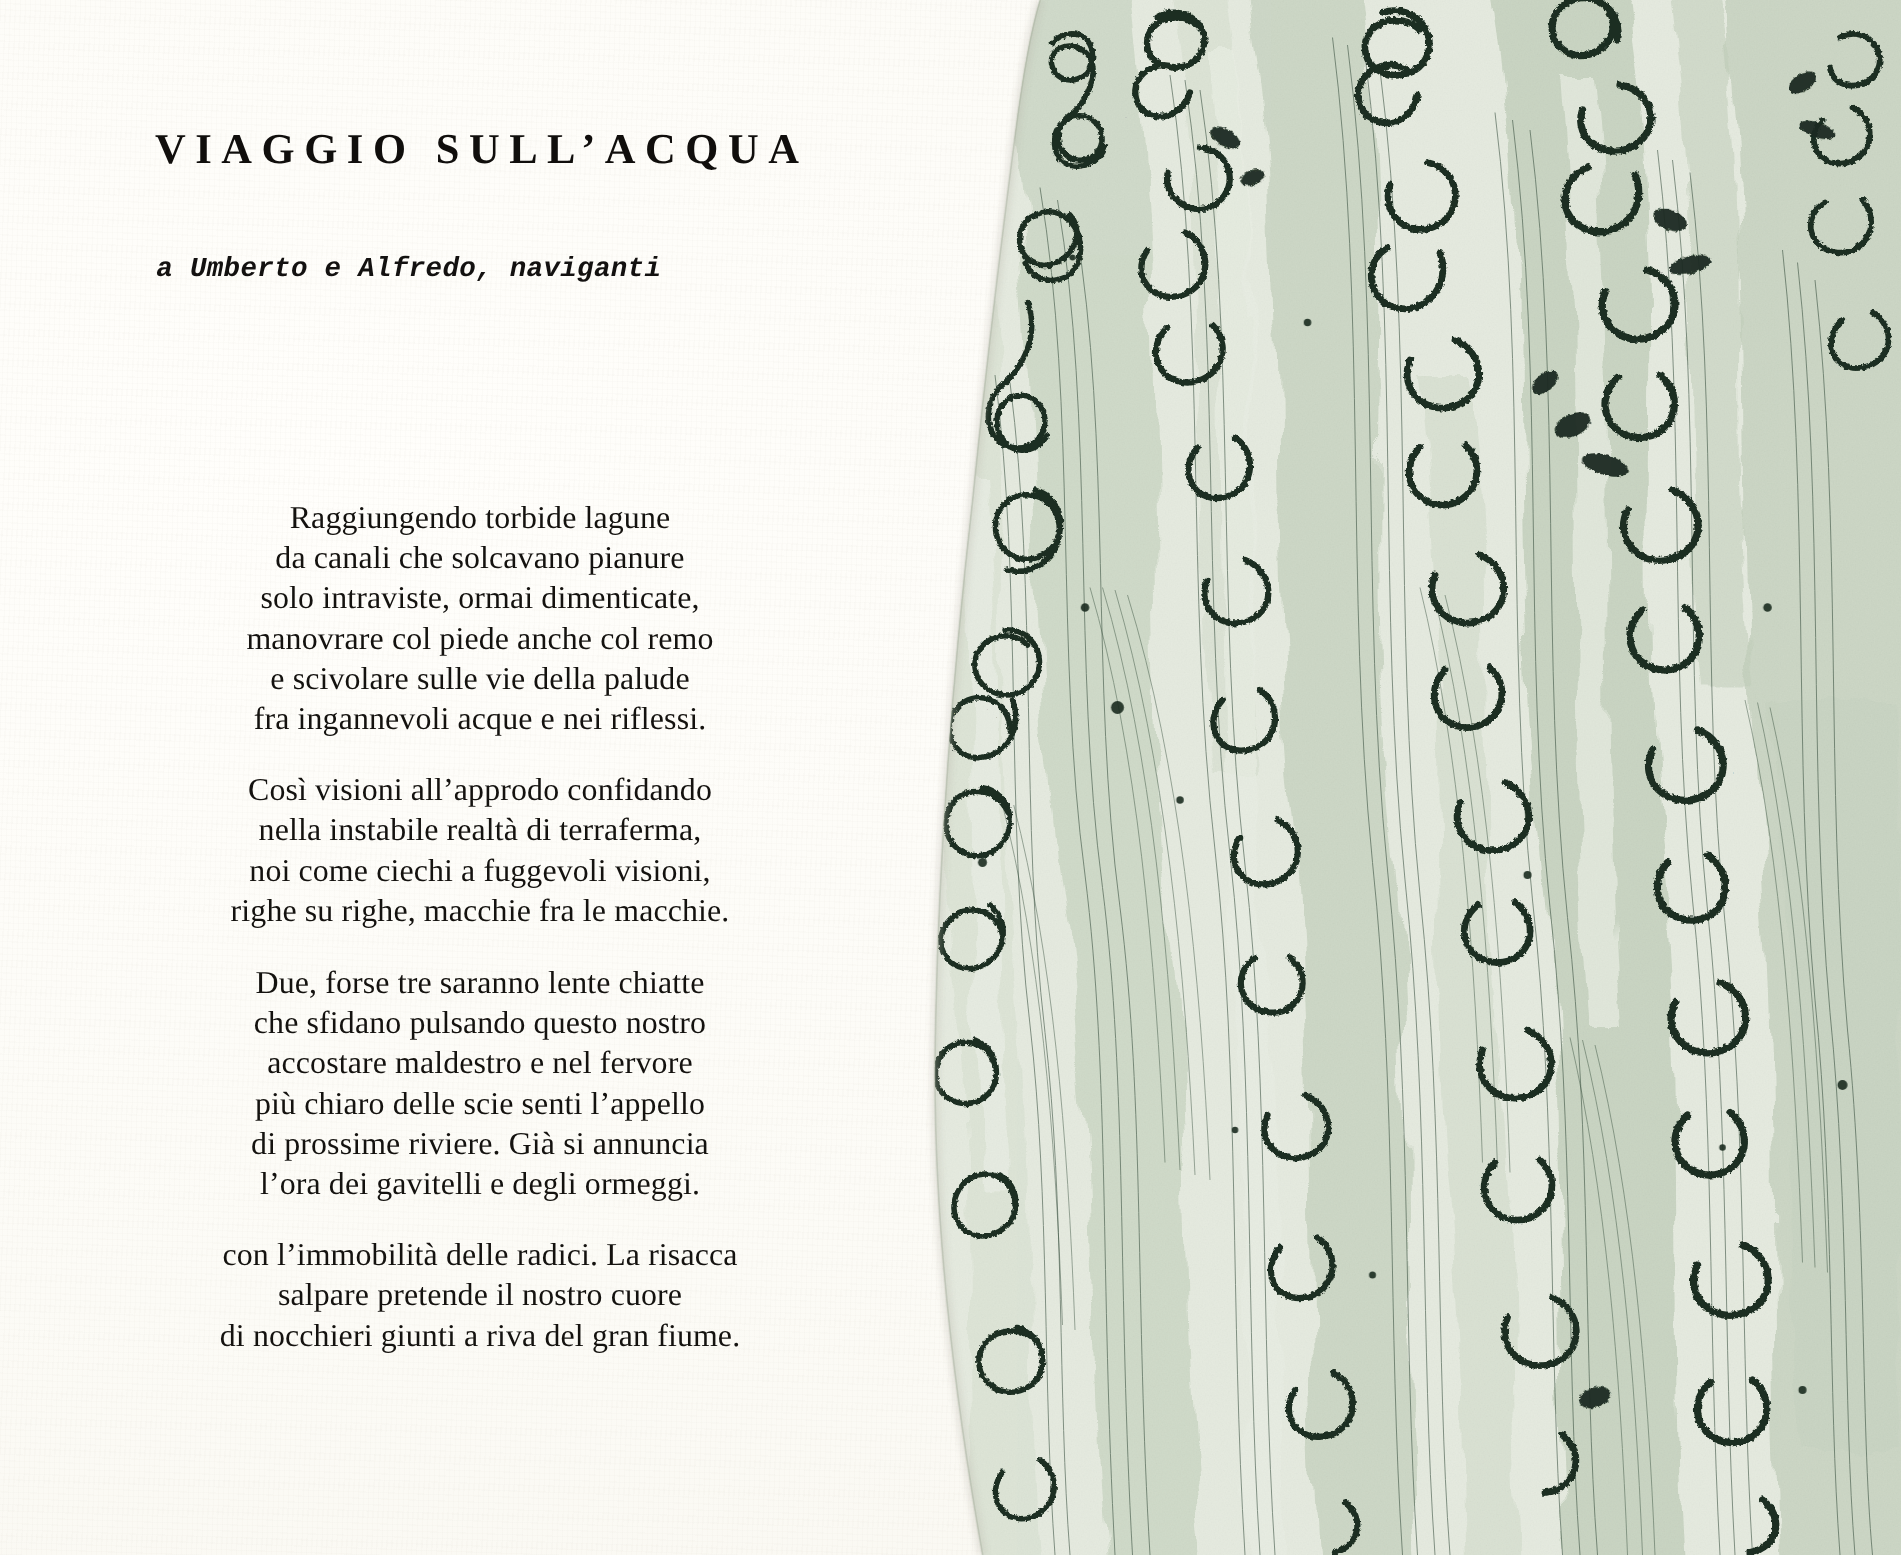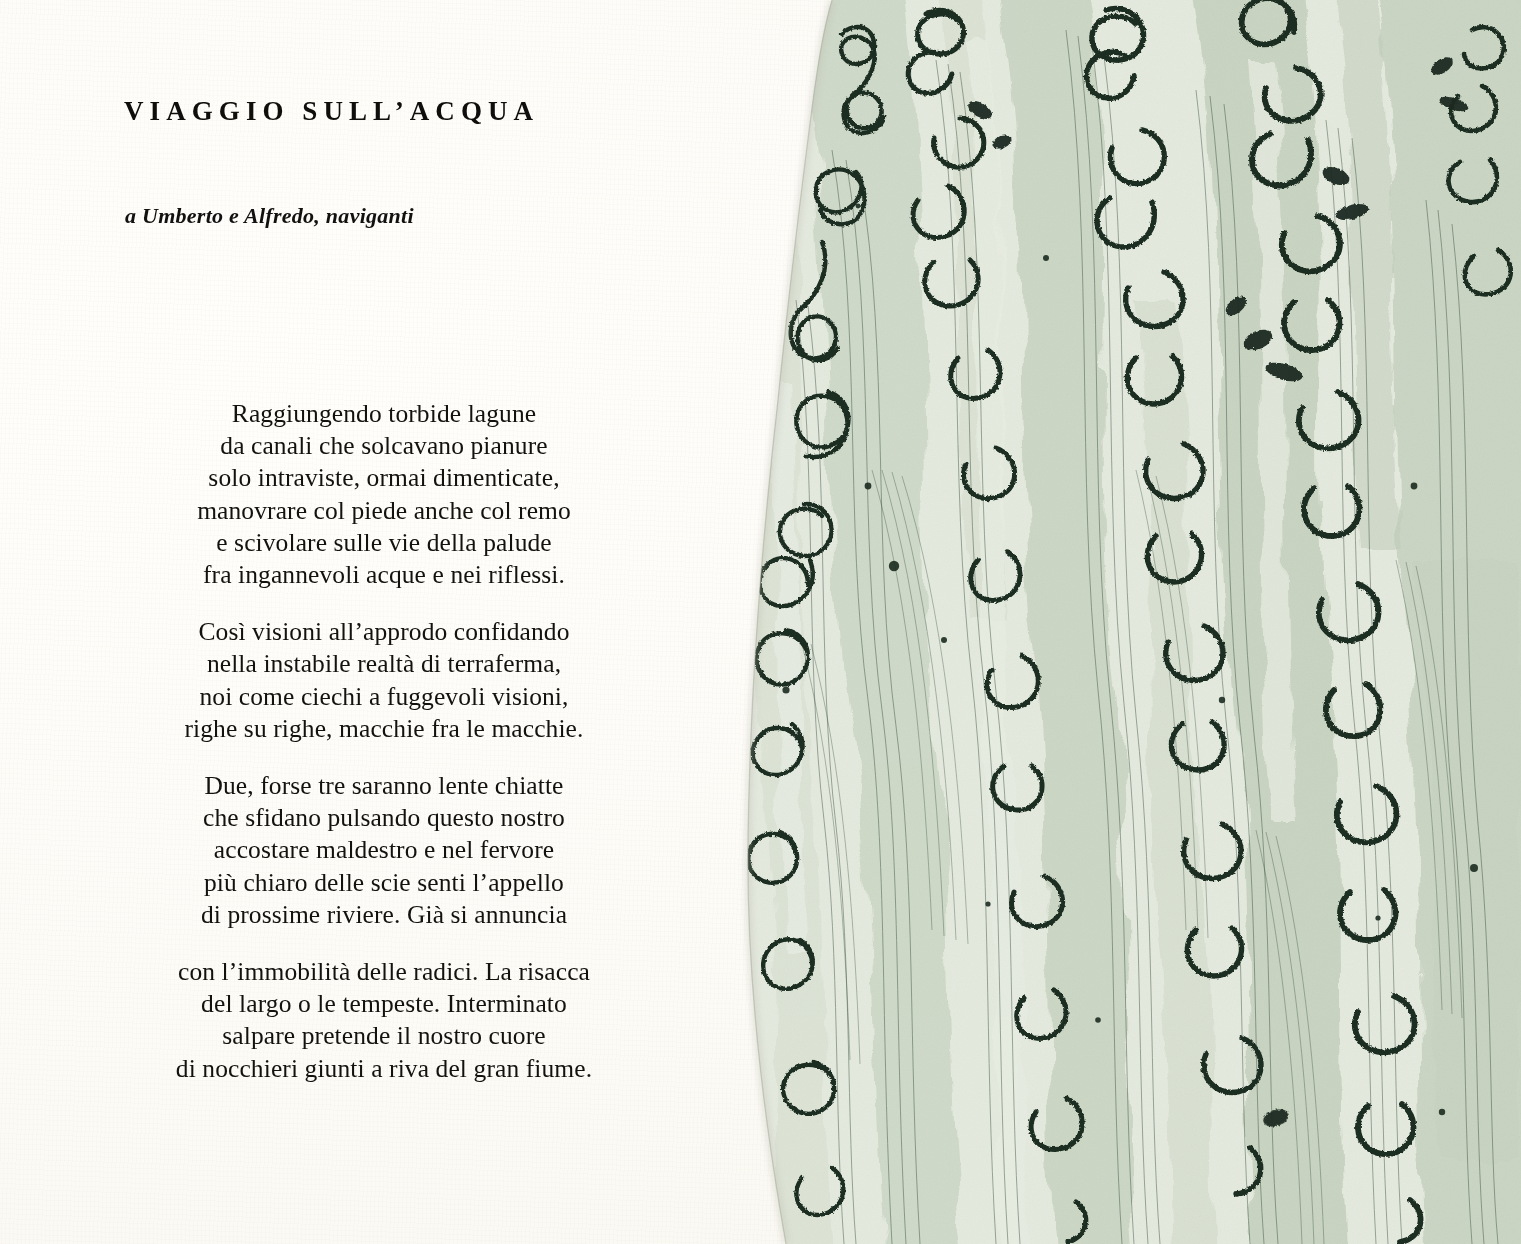--- a/index.html
+++ b/index.html
@@ -34,39 +34,40 @@
     top: 0;
     width: 520px;
     height: 100%;
     z-index: 5;
   }
 
   #poem-title {
     position: absolute;
     top: 80px;
     left: 0;
-    font-size: 27px;
+    font-size: 34px;
     font-weight: bold;
     letter-spacing: 0.225em;
     color: #100e0c;
     white-space: nowrap;
     line-height: 1;
   }
 
   #dedication {
     position: absolute;
     top: 183px;
     left: 1px;
     font-size: 22px;
     font-style: italic;
     font-weight: bold;
     color: #131110;
     letter-spacing: 0.012em;
     white-space: nowrap;
     line-height: 1;
+    font-family: Liberation Mono, monospace;
   }
 
   #stanzas {
     position: absolute;
     top: 398px;
     left: 0;
     width: 520px;
     text-align: center;
   }
   .stanza {
@@ -447,25 +448,25 @@
         <div class="verse-line">noi come ciechi a fuggevoli visioni,</div>
         <div class="verse-line">righe su righe, macchie fra le macchie.</div>
       </div>
 
       <div class="stanza">
         <div class="verse-line">Due, forse tre saranno lente chiatte</div>
         <div class="verse-line">che sfidano pulsando questo nostro</div>
         <div class="verse-line">accostare maldestro e nel fervore</div>
         <div class="verse-line">più chiaro delle scie senti l’appello</div>
         <div class="verse-line">di prossime riviere. Già si annuncia</div>
+        <div class="verse-line">l’ora dei gavitelli e degli ormeggi.</div>
       </div>
 
       <div class="stanza">
         <div class="verse-line">con l’immobilità delle radici. La risacca</div>
-        <div class="verse-line">del largo o le tempeste. Interminato</div>
         <div class="verse-line">salpare pretende il nostro cuore</div>
         <div class="verse-line">di nocchieri giunti a riva del gran fiume.</div>
       </div>
 
     </div>
   </div>
 
 </div>
 
 </body></html>

